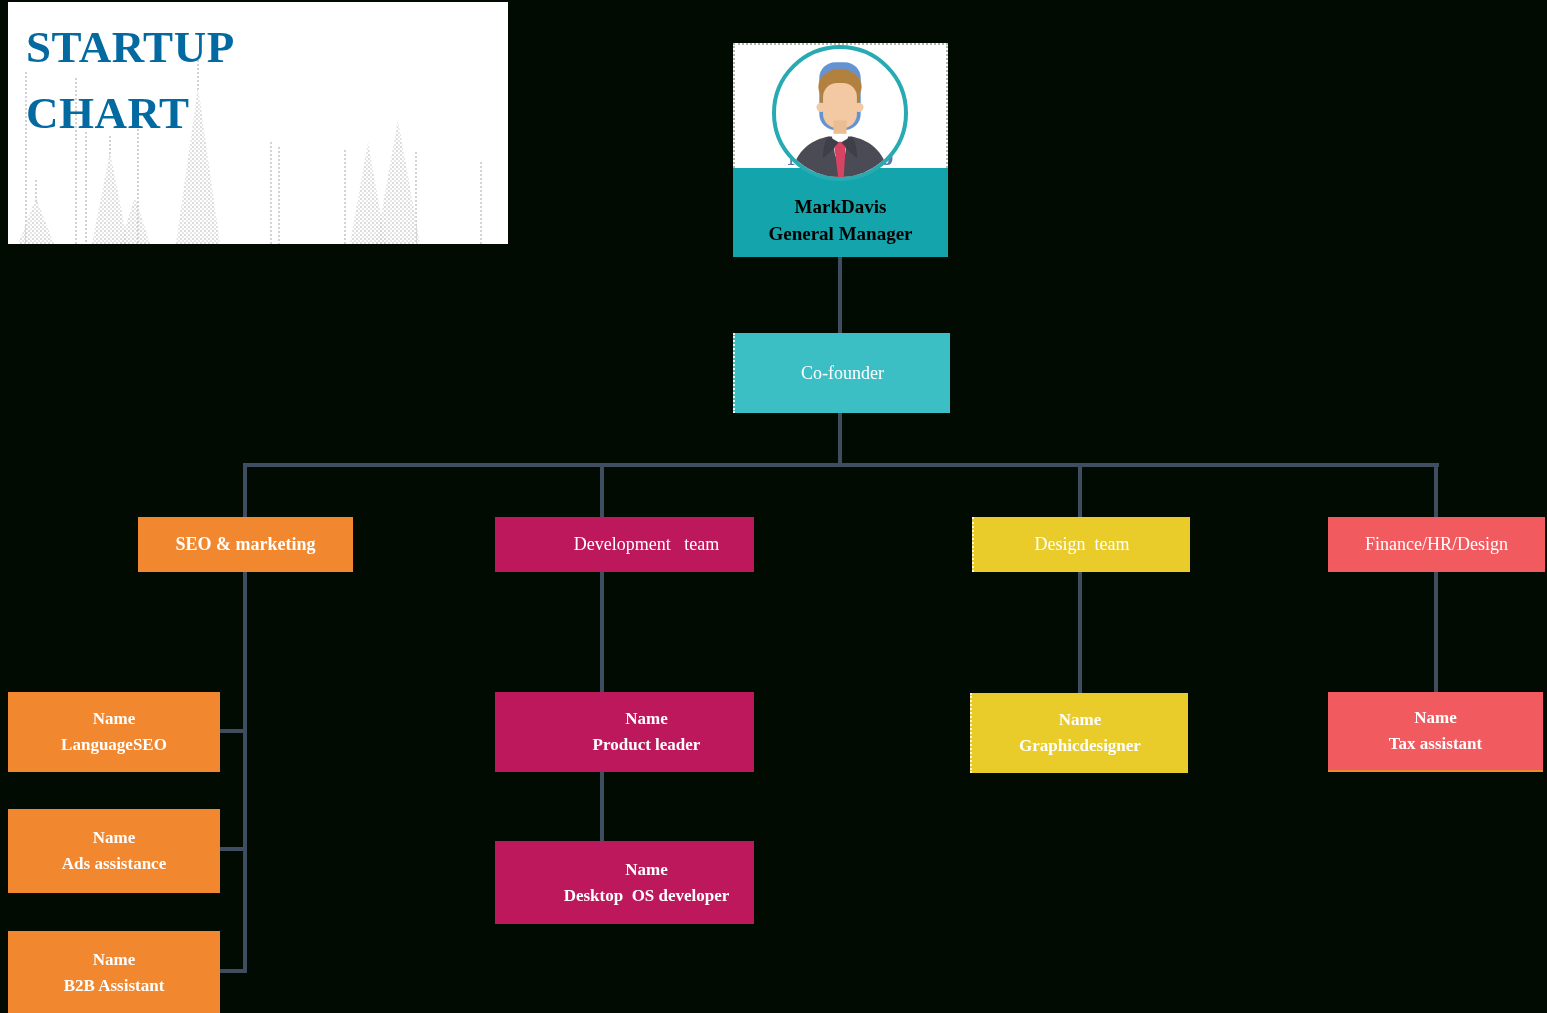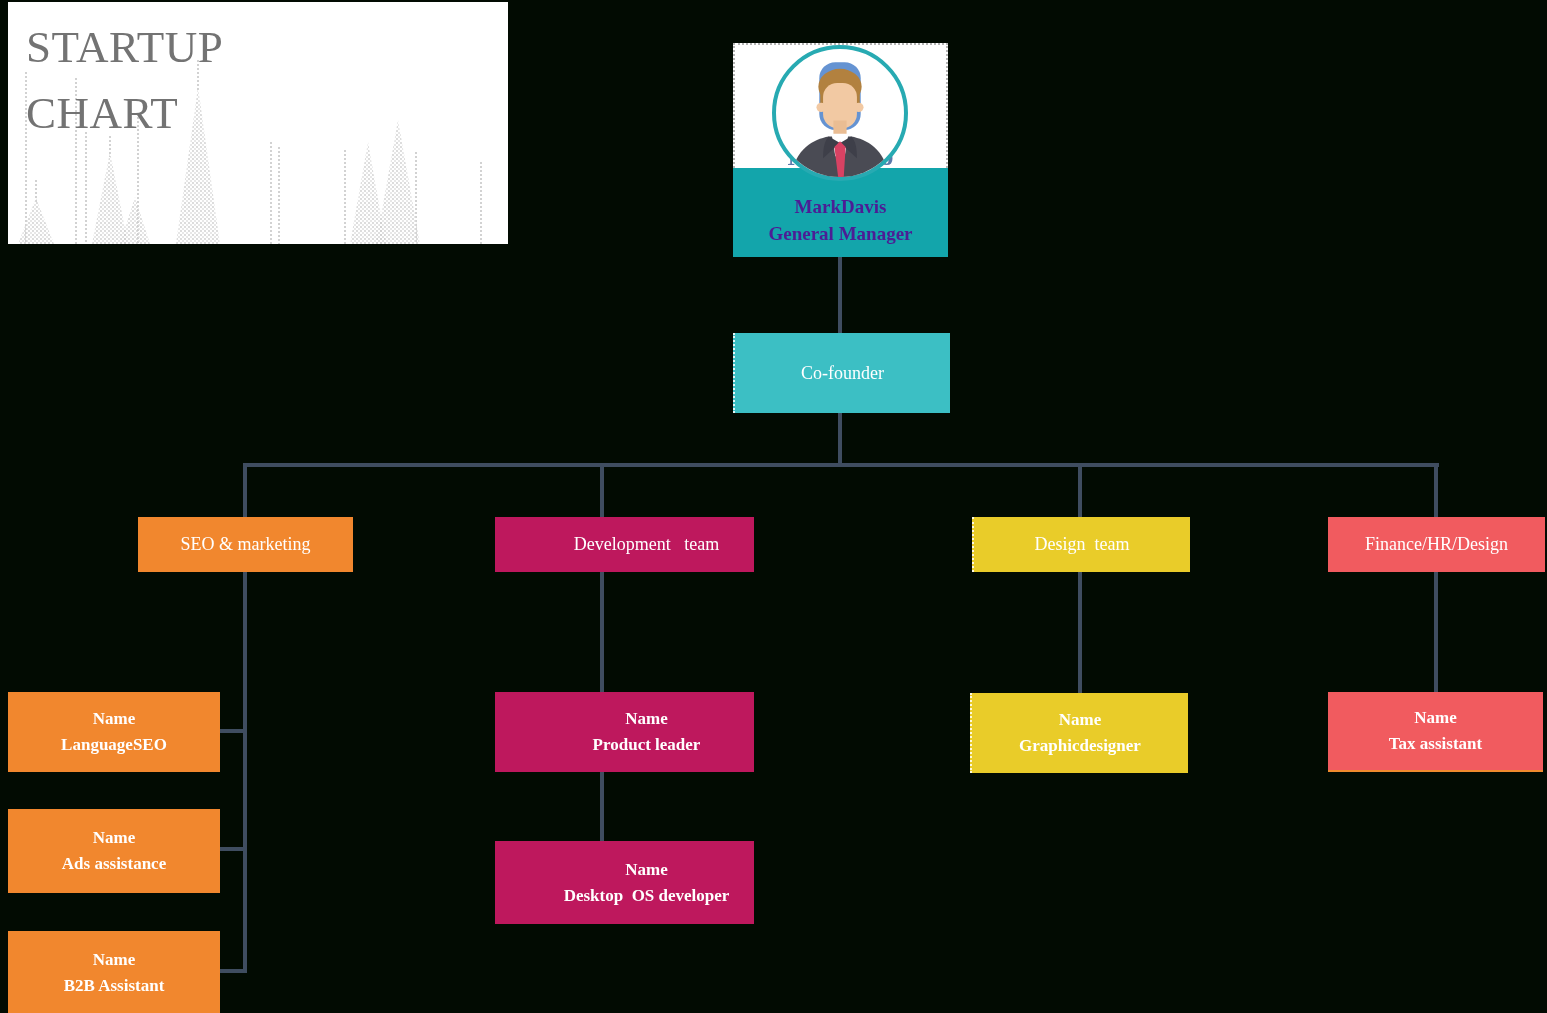--- a/index.html
+++ b/index.html
@@ -6,21 +6,21 @@
   #canvas{
     position:relative;width:1547px;height:1013px;overflow:hidden;
     background:#020b02;
     font-family:"Liberation Serif","DejaVu Serif",serif;
   }
   .abs{position:absolute;}
   
   .title-card{left:8px;top:2px;width:500px;height:242px;background:#ffffff;}
   .title-skyline{position:absolute;left:0;top:0;width:100%;height:100%;}
   .title-text{position:absolute;left:18px;top:12px;
-    font-size:45px;font-weight:normal;color:#737373;line-height:66px;letter-spacing:.5px;white-space:nowrap;}
+    font-size:45px;font-weight:bold;color:#0369a1;line-height:66px;letter-spacing:.5px;white-space:nowrap;}
   
   .line{background:#3f4d60;}
   
   .node{display:flex;flex-direction:column;align-items:center;justify-content:center;
         color:#ffffff;text-align:center;}
   .node .l1{font-weight:bold;}
   .node .l2{font-weight:bold;}
   .lbl{font-size:18px;white-space:pre;}
   .leaf{font-size:17px;line-height:26px;}
   .leaf div{white-space:pre;}
@@ -34,21 +34,21 @@
   
   .photo-card{left:733px;top:43px;width:215px;height:125px;background:#ffffff;
     border:2px dotted #b4b4b4;border-bottom:none;box-sizing:border-box;}
   .no-photo{position:absolute;left:0;top:96px;width:100%;text-align:center;
     font-size:27px;font-weight:bold;color:#5b79ab;z-index:1;}
   .avatar-circle{left:772px;top:45px;width:136px;height:136px;border-radius:50%;
     background:#ffffff;border:4px solid #27aab2;box-sizing:border-box;overflow:hidden;z-index:3;}
   .gm-name-card{left:733px;top:168px;width:215px;height:89px;
     display:flex;flex-direction:column;align-items:center;justify-content:flex-end;
     padding-bottom:10px;box-sizing:border-box;
-    color:#4c1d95;font-size:19px;font-weight:bold;line-height:27px;text-align:left;}
+    color:#000000;font-size:19px;font-weight:bold;line-height:27px;text-align:left;}
 </style>
 </head>
 <body>
 
 <div id="canvas">
 
   <div class="abs title-card">
     <svg class="title-skyline" viewBox="0 0 500 242" preserveAspectRatio="none">
       <defs>
         <pattern id="stipple" width="4" height="4" patternUnits="userSpaceOnUse">
@@ -125,21 +125,21 @@
   </div>
   <div class="abs gm-name-card c-teal-dark">
     <div>MarkDavis</div>
     <div>General Manager</div>
   </div>
 
   <div class="abs node c-teal dotted-left" style="left:733px;top:333px;width:215px;height:80px;">
     <div class="lbl">Co-founder</div>
   </div>
 
-  <div class="abs node c-orange" style="left:138px;top:517px;width:215px;height:55px;">
+  <div class="abs node c-orange" style="left:138px;top:517px;width:215px;height:55px;font-weight:bold;">
     <div class="lbl">SEO &amp; marketing</div>
   </div>
   <div class="abs node c-green" style="left:495px;top:517px;width:215px;height:55px;">
     <div class="lbl">Development   team</div>
   </div>
   <div class="abs node c-yellow dotted-left" style="left:972px;top:517px;width:216px;height:55px;">
     <div class="lbl">Design  team</div>
   </div>
   <div class="abs node c-red" style="left:1328px;top:517px;width:217px;height:55px;">
     <div class="lbl">Finance/HR/Design</div>

